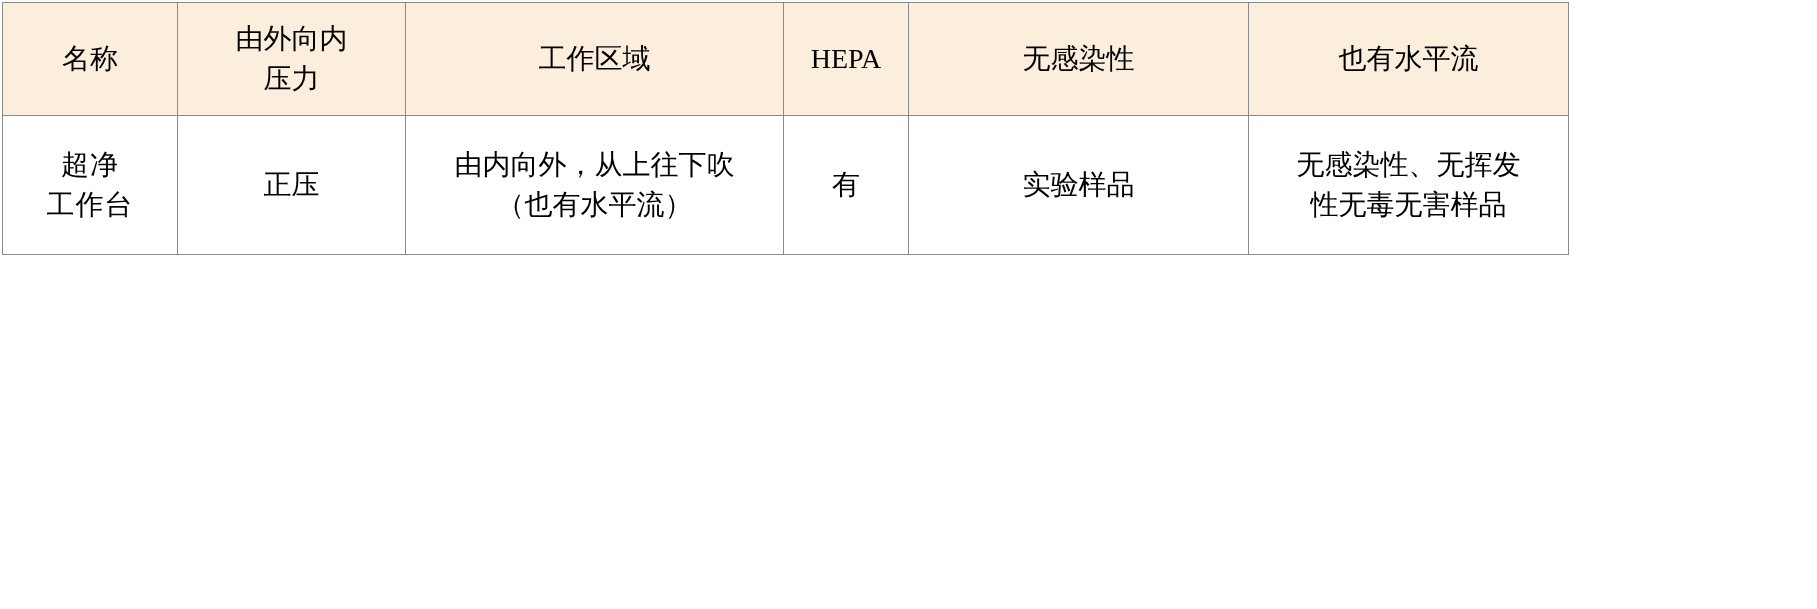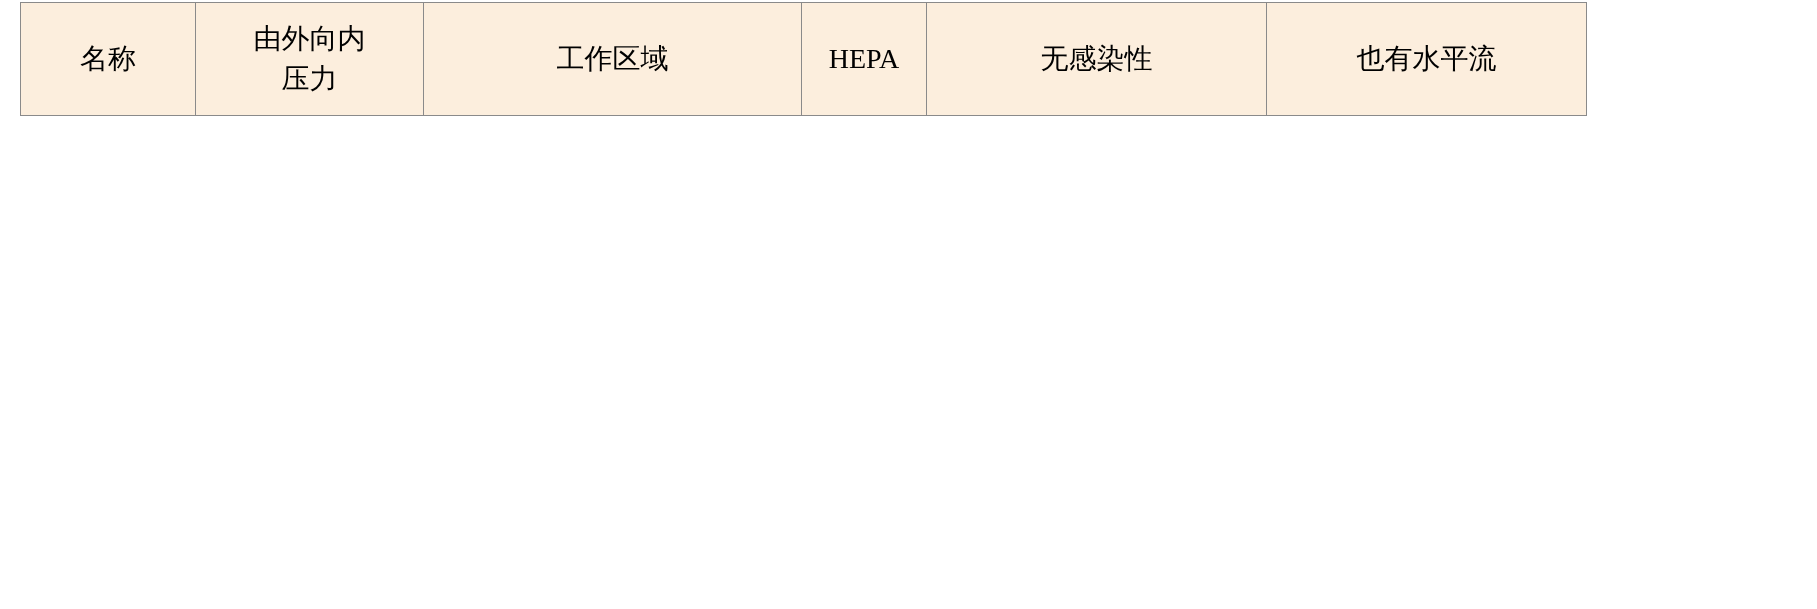--- a/index.html
+++ b/index.html
@@ -9,21 +9,21 @@
   }
   body {
     width: 1817px;
     height: 609px;
     font-family: "Liberation Serif", "DejaVu Serif", serif;
     color: #000000;
     overflow: hidden;
   }
   .table-wrap {
     position: absolute;
-    left: 20px;
+    left: 2px;
     top: 2px;
     width: 1566px;
   }
   table.comparison {
     border-collapse: collapse;
     table-layout: fixed;
     width: 1566px;
     background: #ffffff;
   }
   table.comparison td, table.comparison th {
@@ -89,15 +89,34 @@
         </th>
         <th>
           <span class="cellline">无感染性</span>
         </th>
         <th>
           <span class="cellline">也有水平流</span>
         </th>
       </tr>
     </thead>
     <tbody>
+      <tr>
+        <td class="name-cell">
+          <span class="cellline">超净</span>
+          <span class="cellline">工作台</span>
+        </td>
+        <td>正压</td>
+        <td>
+          <span class="cellline">由内向外，从上往下吹</span>
+          <span class="cellline">（也有水平流）</span>
+        </td>
+        <td>有</td>
+        <td>
+          <span class="cellline">实验样品</span>
+        </td>
+        <td>
+          <span class="cellline">无感染性、无挥发</span>
+          <span class="cellline">性无毒无害样品</span>
+        </td>
+      </tr>
     </tbody>
   </table>
 </div>
 
 </body></html>

